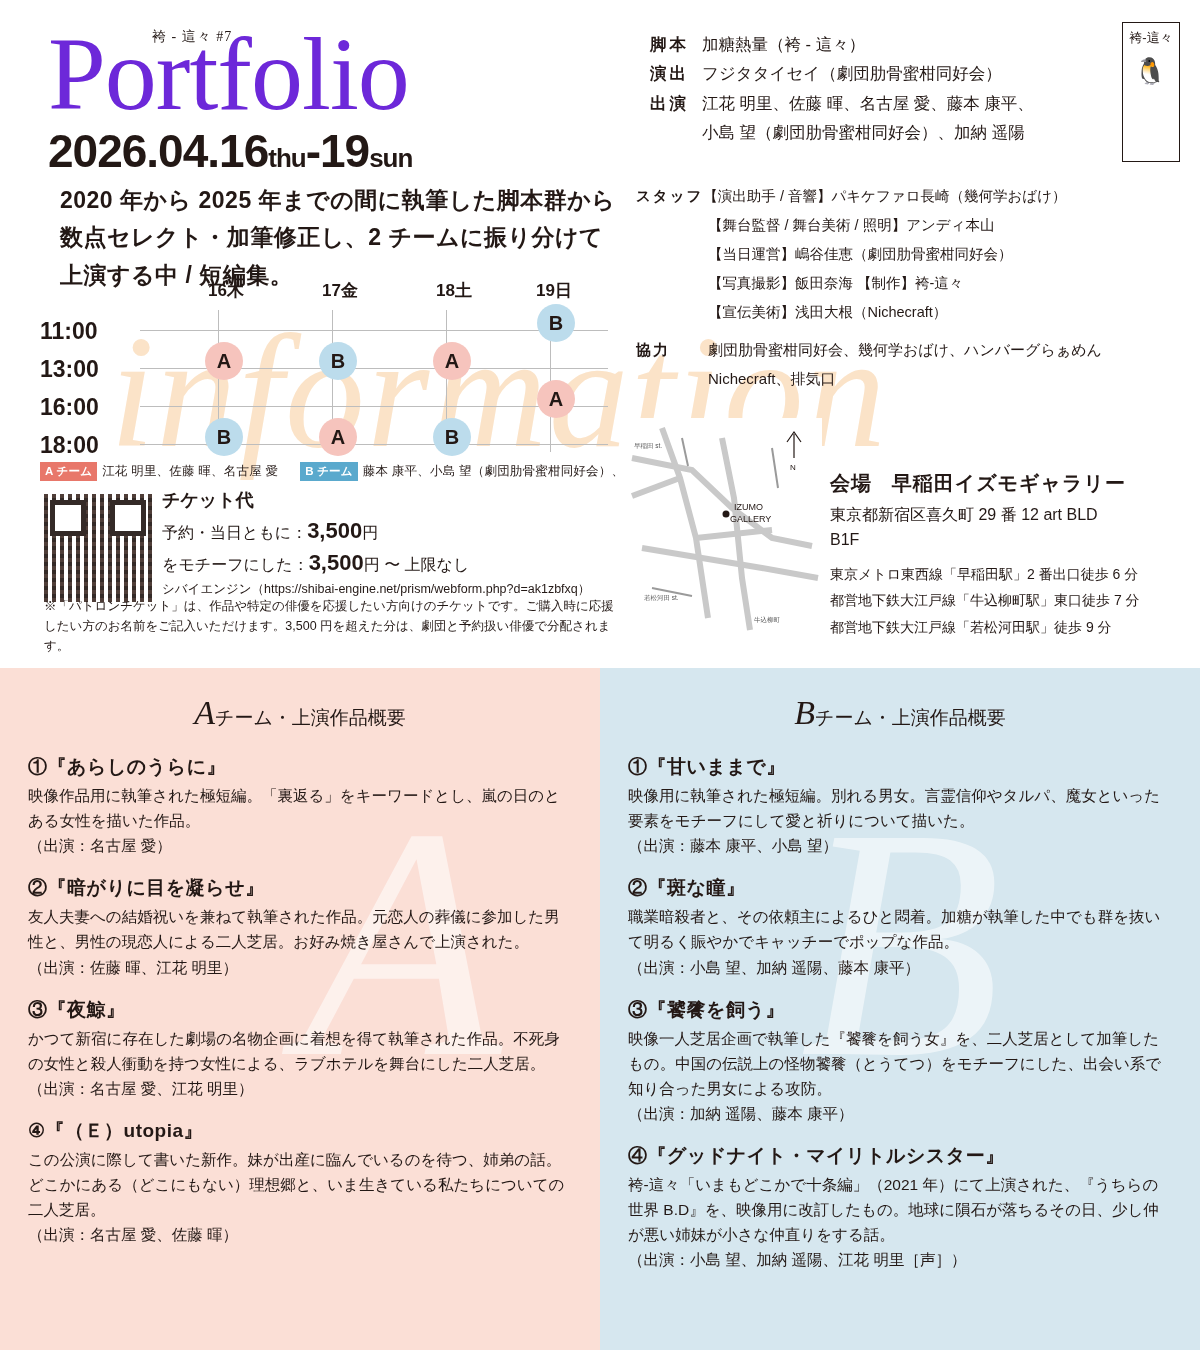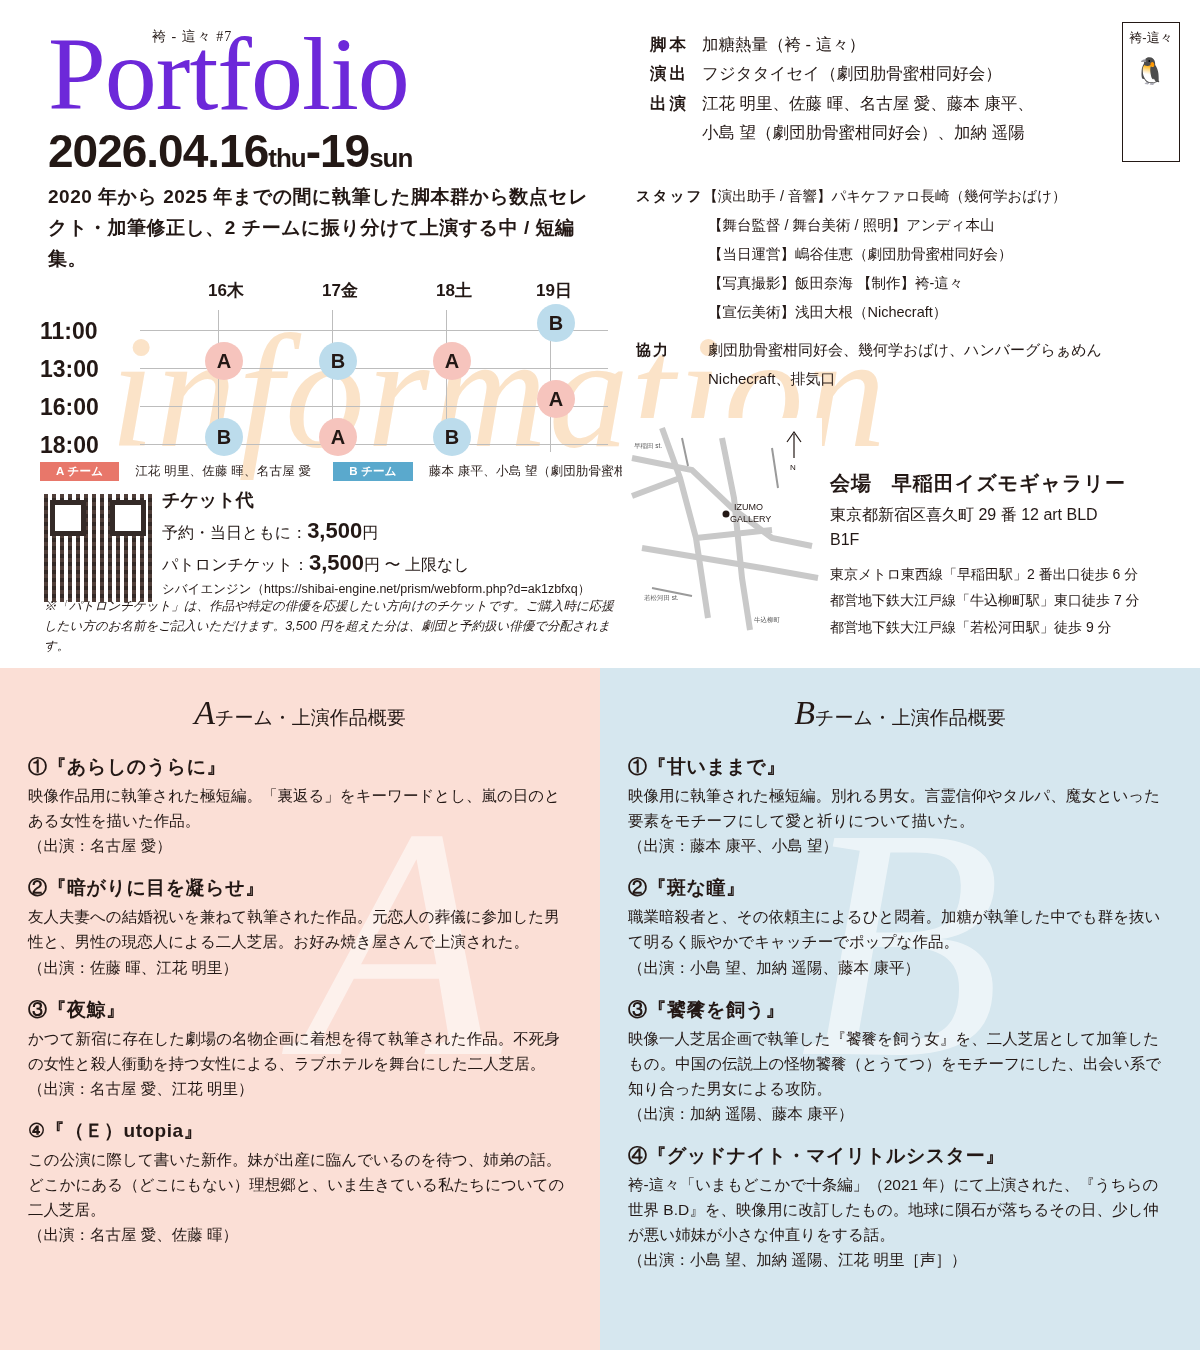--- a/index.html
+++ b/index.html
@@ -32,59 +32,59 @@
     font-family:"Liberation Serif", serif;
     font-size:104px; line-height:1; letter-spacing:-1px; color:#6d28d9; font-weight:400;
   }
   .dates {
     position:absolute; left:48px; top:128px;
     font-family:"Liberation Sans", sans-serif; font-weight:bold;
     font-size:46px; line-height:1; color:#231815; letter-spacing:-1px;
   }
   .dates .sm { font-size:26px; }
   .lead {
-    position:absolute; left:48px; top:182px; width:560px;
-    font-size:19px; line-height:1.62; font-weight:bold; letter-spacing:0.5px;
+    position:absolute; left:60px; top:182px; width:560px;
+    font-size:23px; line-height:1.62; font-weight:bold; letter-spacing:0.5px;
   }
 
   
   .sched { position:absolute; left:40px; top:272px; width:580px; height:180px; }
   .sched .dayhdr { position:absolute; font-weight:bold; font-size:27px; }
   .sched .dayhdr span { font-size:17px;margin-top:44px; }
   .sched .timelbl { position:absolute; left:0; font-weight:bold; font-size:23px; }
   .sched .line { position:absolute; left:100px; width:468px; height:1px; background:#bdbdbd; }
   .sched .vline { position:absolute; top:38px; width:1px; height:142px; background:#bdbdbd; }
   .bubble {
     position:absolute; width:38px; height:38px; border-radius:50%;
     font-size:20px; font-weight:bold; color:#231815;
     display:flex; align-items:center; justify-content:center;
   }
   .bubble.a { background:#f6c4bd; }
   .bubble.b { background:#bcdcec; }
 
   .teamline { position:absolute; left:40px; top:462px; font-size:12.5px; letter-spacing:0.2px; }
-  .teamline .tag { display:inline-block; color:#fff; font-weight:bold; padding:2px 16px; margin-right:16px; font-size:11.5px; }
+  .teamline .tag { display:inline-block; color:#fff; font-weight:bold; padding:2px 5px; margin-right:5px; font-size:11.5px; }
   .teamline .tag.a { background:#e8776a; }
   .teamline .tag.b { background:#5aa9cd; }
   .teamline .gap { display:inline-block; width:22px; }
 
   
   .qr { position:absolute; left:44px; top:494px; width:108px; height:108px; background:
       repeating-linear-gradient(90deg,#231815 0 4px,#fff 4px 8px),
       repeating-linear-gradient(0deg,#231815 0 4px,transparent 4px 8px);
     background-blend-mode:screen; opacity:0.92; }
   .qr::after{content:"";position:absolute;left:6px;top:6px;width:26px;height:26px;border:5px solid #231815;background:#fff;}
   .qr::before{content:"";position:absolute;right:6px;top:6px;width:26px;height:26px;border:5px solid #231815;background:#fff;}
 
   .ticket { position:absolute; left:162px; top:488px; width:450px; }
   .ticket .t-h { font-size:18px; font-weight:bold; margin-bottom:3px; }
   .ticket .row { font-size:16px; line-height:1.45; }
   .ticket .row b { font-size:22px; }
   .ticket .url { font-size:12.5px; margin-top:2px; }
-  .note { position:absolute; left:44px; top:596px; width:580px; font-size:12.5px; line-height:1.6;font-style:italic; }
+  .note { position:absolute; left:44px; top:596px; width:580px; font-size:12.5px; line-height:1.6; }
 
   
   .cast { position:absolute; left:650px; top:30px; width:470px; font-size:16.5px; line-height:1.78; }
   .cast .lbl { font-weight:bold; letter-spacing:3px; display:inline-block; width:52px; }
   .cast .ind { display:inline-block; width:52px; }
   .stamp {
     position:absolute; left:1098px; top:22px; width:58px; height:140px;
     border:1px solid #231815; font-size:13px; text-align:center; padding-top:6px; line-height:1.4;margin-left:24px;
   }
   .stamp .penguin { font-size:26px; display:block; margin-top:6px; }
@@ -172,21 +172,21 @@
 
     <div class="teamline">
       <span class="tag a">A チーム</span><span>江花 明里、佐藤 暉、名古屋 愛</span><span class="gap"></span><span class="tag b">B チーム</span><span>藤本 康平、小島 望（劇団肋骨蜜柑同好会）、加納 遥陽</span>
     </div>
 
     <div class="qr"></div>
 
     <div class="ticket">
       <div class="t-h">チケット代</div>
       <div class="row"><span>予約・当日ともに：</span><b>3,500</b><span>円</span></div>
-      <div class="row"><span>パトロンチケット：</span><b>3,500</b><span>円 〜 上限なし</span></div>
+      <div class="row"><span>をモチーフにした：</span><b>3,500</b><span>円 〜 上限なし</span></div>
       <div class="url">シバイエンジン（https://shibai-engine.net/prism/webform.php?d=ak1zbfxq）</div>
     </div>
 
     <div class="note">※「パトロンチケット」は、作品や特定の俳優を応援したい方向けのチケットです。ご購入時に応援したい方のお名前をご記入いただけます。3,500 円を超えた分は、劇団と予約扱い俳優で分配されます。</div>
 
     <div class="cast">
       <div><span class="lbl">脚本</span><span>加糖熱量（袴 - 這々）</span></div>
       <div><span class="lbl">演出</span><span>フジタタイセイ（劇団肋骨蜜柑同好会）</span></div>
       <div><span class="lbl">出演</span><span>江花 明里、佐藤 暉、名古屋 愛、藤本 康平、</span></div>
       <div><span class="ind"></span><span>小島 望（劇団肋骨蜜柑同好会）、加納 遥陽</span></div>

